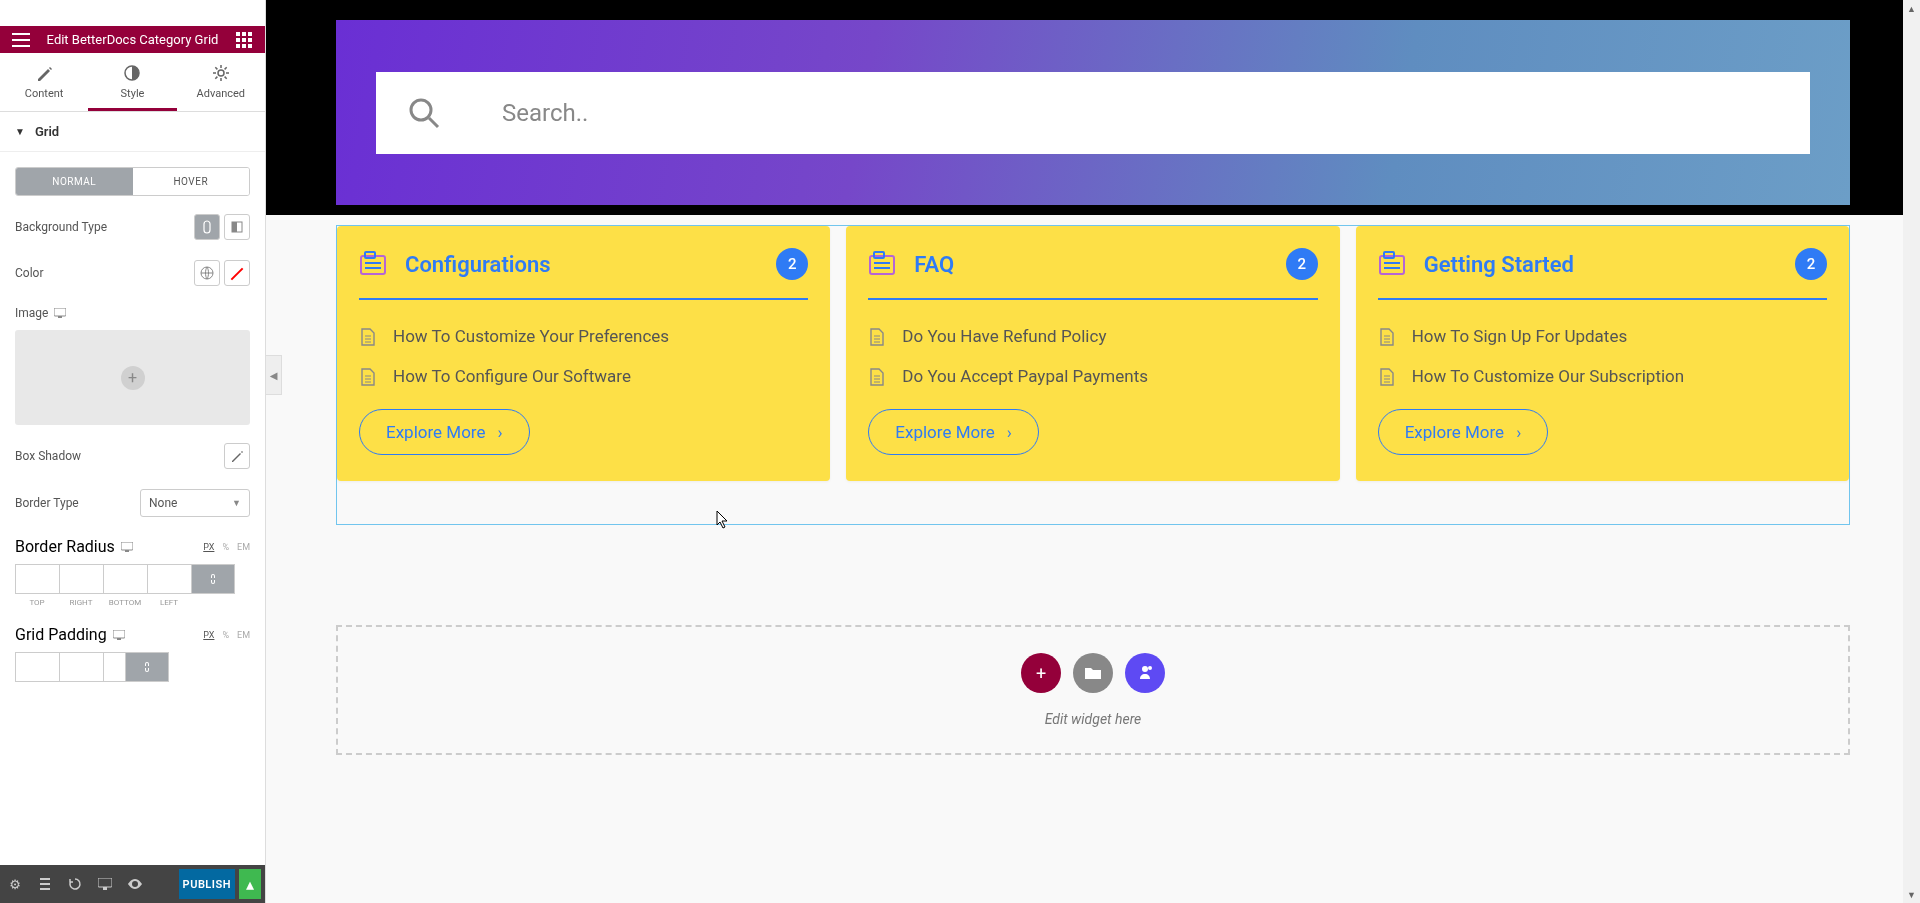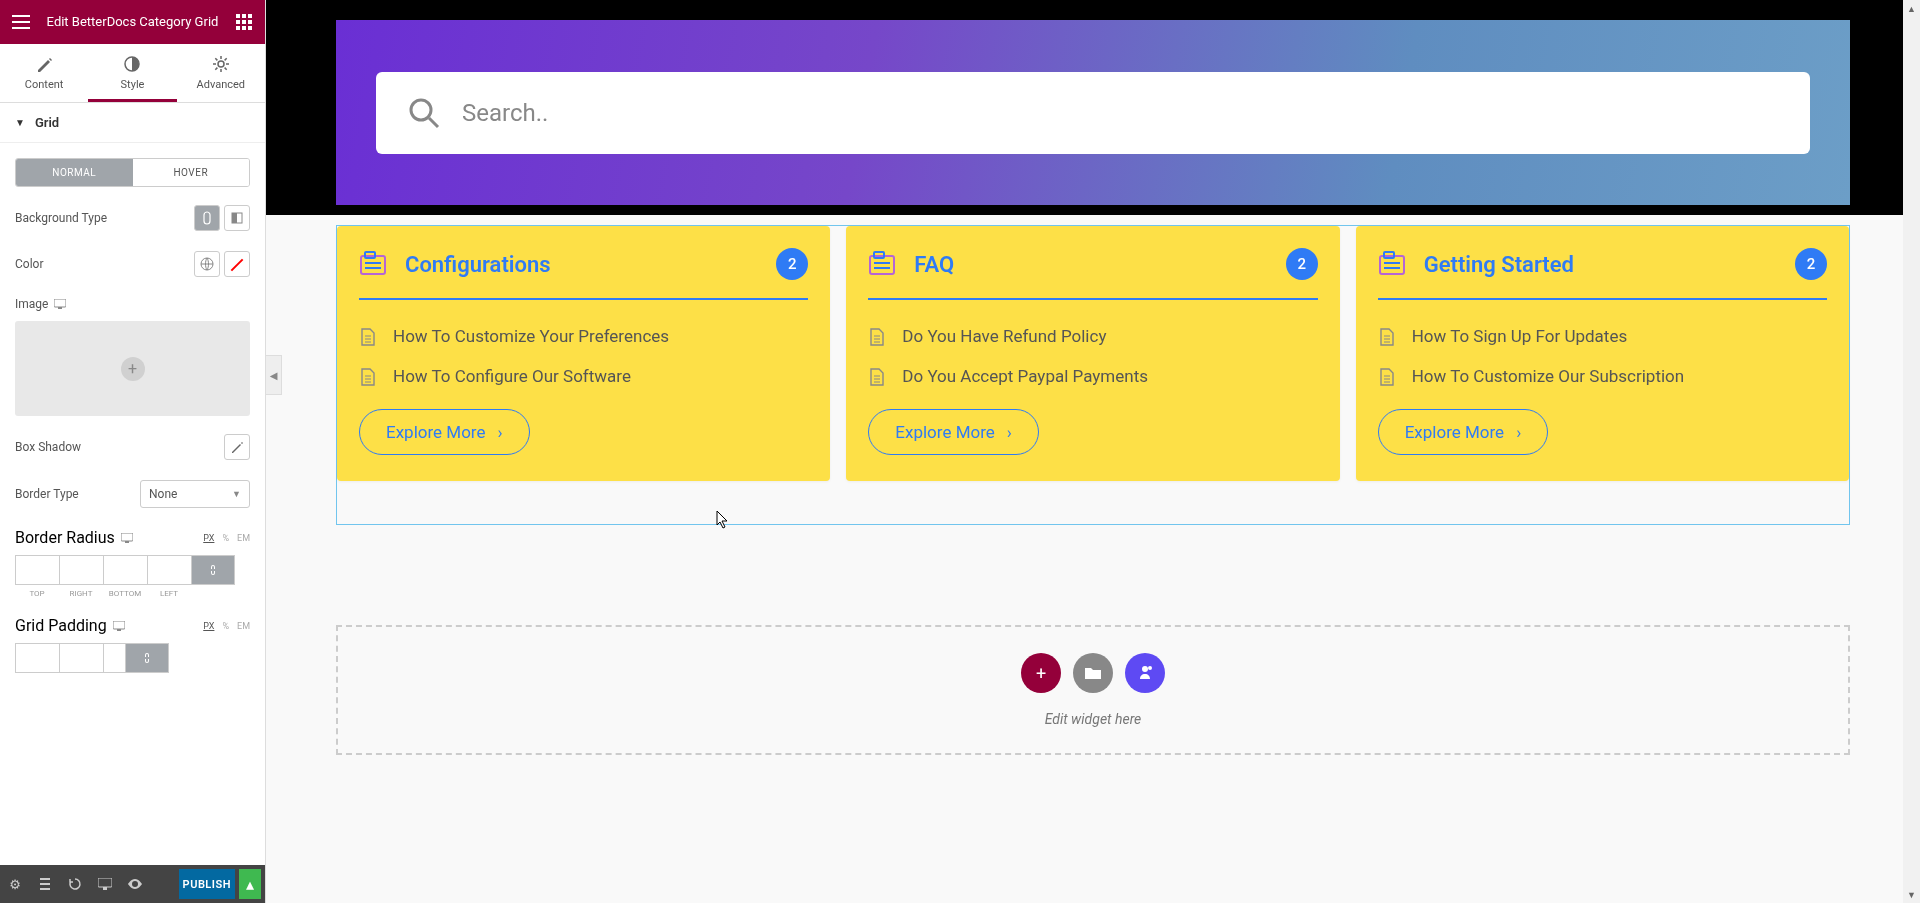--- a/index.html
+++ b/index.html
@@ -1,20 +1,20 @@
 <!DOCTYPE html>
 <html><head>
 <meta charset="utf-8">
 <style>
 * { margin: 0; padding: 0; box-sizing: border-box; font-family: -apple-system, BlinkMacSystemFont, "Segoe UI", Roboto, sans-serif; }
 body { display: flex; height: 903px; width: 1920px; overflow: hidden; background: #f1f1f1; }
 
 
 .sidebar { width: 266px; background: #fff; display: flex; flex-direction: column; border-right: 1px solid #ddd; }
-.sb-header { background: #94003a; color: #fff; display: flex; align-items: center; justify-content: space-between; padding: 8px 10px; height: 44px; }
+.sb-header { background: #94003a; color: #fff; display: flex; align-items: center; justify-content: space-between; padding: 8px 10px; height: 27px; margin-top: 26px; }
 .sb-title { font-size: 13px; line-height: 1.2; text-align: center; flex: 1; }
 .sb-hamburger, .sb-apps { cursor: pointer; width: 22px; height: 22px; display: flex; align-items: center; justify-content: center; }
 
 .sb-tabs { display: flex; border-bottom: 1px solid #ddd; }
 .sb-tab { flex: 1; text-align: center; padding: 12px 4px 8px; font-size: 11px; color: #555; cursor: pointer; position: relative; }
 .sb-tab .tab-icon { display: block; margin: 0 auto 6px; }
 .sb-tab.active { border-bottom: 3px solid #94003a; }
 
 .sb-body { flex: 1; overflow-y: auto; padding: 0; }
 .sb-section-head { display: flex; align-items: center; padding: 12px 15px; font-weight: 600; font-size: 13px; color: #333; border-bottom: 1px solid #eee; cursor: pointer; }
@@ -56,21 +56,21 @@
 .sb-footer-icon { width: 30px; height: 38px; display: flex; align-items: center; justify-content: center; color: #ccc; cursor: pointer; font-size: 13px; }
 .publish-btn { background: #0369a1; color: #fff; padding: 0 4px; height: 30px; margin: 4px; display: flex; align-items: center; font-size: 11px; font-weight: 600; letter-spacing: 0.5px; cursor: pointer; }
 .publish-caret { background: #3fb950; color: #fff; width: 22px; height: 30px; margin: 4px 4px 4px 0; display: flex; align-items: center; justify-content: center; cursor: pointer; }
 
 
 .preview { flex: 1; background: #f9f9f9; position: relative; overflow: hidden; }
 .collapse-tab { position: absolute; left: 0; top: 355px; width: 16px; height: 40px; background: #eee; border: 1px solid #ddd; border-left: none; display: flex; align-items: center; justify-content: center; font-size: 10px; color: #888; cursor: pointer; z-index: 5; }
 
 .hero { background: #000; padding: 20px 70px 10px; }
 .hero-inner { background: linear-gradient(100deg, #6a2fd4 0%, #7647c9 35%, #5f8dc0 70%, #6c9ec7 100%); height: 185px; display: flex; align-items: center; justify-content: center; padding: 0 40px; }
-.searchbox { background: #fff; border-radius: 6px; width: 100%; height: 82px; display: flex; align-items: center; padding: 0 30px; }
+.searchbox { background: #fff; border-radius: 0; width: 100%; height: 82px; display: flex; align-items: center; padding: 0 30px; gap: 40px; }
 .searchbox svg { flex: 0 0 36px; margin-right: 20px; color: #888; }
 .searchbox input { border: none; outline: none; font-size: 24px; color: #555; flex: 1; }
 .searchbox input::placeholder { color: #888; }
 
 .grid-wrap { padding: 10px 70px 20px; }
 .grid-outline { border: 1px solid #71c5ee; padding: 0; display: flex; gap: 16px; min-height: 300px; align-items: flex-start; }
 .card { flex: 1; background: #fde047; border-radius: 4px; padding: 22px 22px 26px; box-shadow: 0 1px 3px rgba(0,0,0,0.05); }
 .card-head { display: flex; align-items: center; gap: 18px; padding-bottom: 18px; border-bottom: 2px solid #2f7bf5; margin-bottom: 24px; }
 .cat-icon { width: 28px; height: 28px; flex: 0 0 28px; }
 .card-title { color: #2f7bf5; font-size: 22px; font-weight: 600; flex: 1; }

